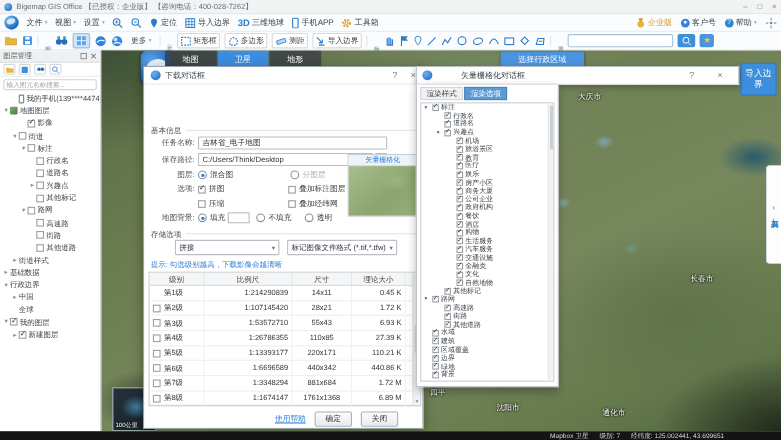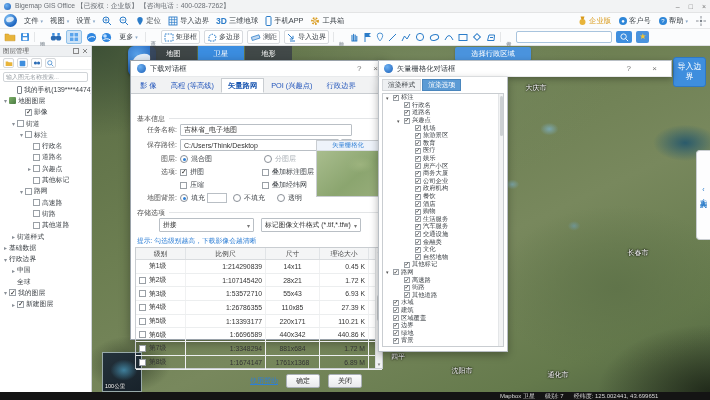--- a/index.html
+++ b/index.html
@@ -78,21 +78,21 @@
   .dlbtn{position:absolute;right:4px;top:11px;width:33px;height:30px;background:#3e8ede;border:1px solid #2f78c4;border-radius:3px;color:#fff;font-size:8px;line-height:1.25;display:flex;align-items:center;justify-content:center;text-align:center;padding:2px;}
   .tooltab{position:absolute;right:0;top:104px;width:14px;height:90px;background:#fdfdfe;border:1px solid #c9cdd1;border-right:none;border-radius:4px 0 0 4px;display:flex;flex-direction:column;align-items:center;justify-content:center;gap:2px;color:#2b7cc9;}
   .tooltab .vtxt{writing-mode:vertical-lr;text-orientation:upright;font-size:7px;line-height:1;}
   .tooltab .chev{font-size:7px;}
   .overview{position:absolute;left:10px;top:306px;width:40px;height:40px;border:1px solid #9aa;background:
      radial-gradient(18px 14px at 55% 45%, #3f7f9b, transparent 75%),
      linear-gradient(150deg,#24323c,#18222a);}
   .ovscale{position:absolute;left:2px;bottom:1px;font-size:5.5px;color:#fff;text-shadow:0 0 2px #000;}
 
   
-  .dialog{position:absolute;left:130px;top:60px;width:255px;height:280px;background:#fff;border:1px solid #9aa2aa;box-shadow:0 3px 10px rgba(0,0,0,.35);}
+  .dialog{position:absolute;left:130px;top:60px;width:255px;height:330px;background:#fff;border:1px solid #9aa2aa;box-shadow:0 3px 10px rgba(0,0,0,.35);}
   .dlg-title{position:absolute;left:0;top:0;right:0;height:16px;background:#fff;border-bottom:1px solid #e8eaec;display:flex;align-items:center;padding:0 6px;gap:4px;}
   .dlg-title .dot{width:9px;height:9px;border-radius:50%;background:radial-gradient(circle at 35% 32%,#6db1f2,#1b5fb8);}
   .dlg-title .ttl{font-size:7.3px;color:#3c4248;}
   .dlg-title .tb{margin-left:auto;display:flex;gap:12px;color:#777;font-size:8px;}
   .dlg-tabs{position:absolute;left:0;top:16px;right:0;height:17px;background:#f1f2f3;border-bottom:1px solid #c9cdd1;display:flex;align-items:flex-end;padding:0 2px;}
   .dtab{height:15px;display:flex;align-items:center;justify-content:center;padding:0 6px;font-size:7.3px;color:#2255bb;border:1px solid transparent;white-space:nowrap;}
   .dtab[data-active="1"]{background:#fff;border-color:#c9cdd1;border-bottom-color:#fff;color:#1a56b0;font-weight:bold;}
   .radrow{position:absolute;left:0;top:37px;right:0;height:14px;display:flex;align-items:center;justify-content:center;gap:22px;}
   .radio{display:flex;align-items:center;gap:3px;font-size:7.5px;color:#2255bb;font-weight:bold;}
   .rdot{width:8px;height:8px;border:1px solid #8a9098;border-radius:50%;background:#fff;position:relative;flex:none;}
@@ -126,21 +126,21 @@
   .trow[data-cb="n"] .cbx2{visibility:hidden;}
   .vsb{position:absolute;right:0;top:0;width:7px;bottom:0;background:#f2f3f4;border-left:1px solid #e0e2e4;display:flex;flex-direction:column;align-items:center;justify-content:space-between;padding:1px 0;font-size:4.5px;color:#888;}
   .vsb .thumb{width:5px;height:26px;background:#c7cacd;border-radius:2px;}
   .dlg-btns{position:absolute;left:0;right:0;top:312px;height:16px;display:flex;align-items:center;justify-content:flex-end;gap:8px;padding-right:22px;}
   .linkbtn{font-size:7px;color:#2e7fd6;text-decoration:underline;}
   .pbtn{width:34px;height:14px;border:1px solid #aab0b6;border-radius:2px;background:linear-gradient(#fdfdfd,#e9eaec);font-size:7px;color:#333;display:flex;align-items:center;justify-content:center;}
 
   
   .ptitle{position:absolute;left:378px;top:60px;width:294px;height:17px;background:#fff;border:1px solid #b9bfc5;border-bottom:1px solid #e8eaec;box-shadow:0 2px 6px rgba(0,0,0,.3);display:flex;align-items:center;padding:0 5px;gap:4px;}
   .ptitle .dot{width:9px;height:9px;border-radius:50%;background:radial-gradient(circle at 35% 32%,#6db1f2,#1b5fb8);}
-  .ptitle .ttl{font-size:7.3px;color:#3c4248;}
+  .ptitle .ttl{font-size:7.3px;color:#3c4248;margin-left:22px;}
   .ptitle .q{position:absolute;right:40px;color:#777;font-size:8px;}
   .ptitle .x{position:absolute;right:14px;color:#777;font-size:8px;}
   .panel{position:absolute;left:378px;top:77px;width:130px;height:275px;background:#fff;border:1px solid #b9bfc5;border-top:none;box-shadow:0 3px 8px rgba(0,0,0,.3);}
   .ptabs{display:flex;padding:2px 3px 0 3px;gap:1px;}
   .ptab{height:12px;display:flex;align-items:center;justify-content:center;padding:0 5px;font-size:6.8px;color:#3a3f44;background:#eef0f2;border:1px solid #d4d7da;}
   .ptab[data-active="1"]{background:#5b9bd5;border-color:#4a86bd;color:#fff;}
   .plist{position:absolute;left:3px;top:16px;right:3px;bottom:4px;border:1px solid #c9cdd1;overflow:hidden;background:#fff;}
   .prow{display:flex;align-items:center;height:7.6px;padding-left:calc(3px + var(--ind,0)*11px);font-size:6.3px;color:#3a3f44;white-space:nowrap;}
   .parr{width:7px;flex:none;color:#555;font-size:5px;}
   .prow[data-ar="v"] .parr::before{content:"▾";}
@@ -614,28 +614,20 @@
 
   <div class="dialog">
     <div class="dlg-title">
       <span class="dot"></span>
       <span class="ttl">下载对话框</span>
       <span class="tb">
         <span>?</span>
         <span>×</span>
       </span>
     </div>
-    <div class="dlg-tabs">
-
-    <span class="dtab" data-active="0">影 像</span>
-        <span class="dtab" data-active="0">高程 (等高线)</span>
-        <span class="dtab" data-active="1">矢量路网</span>
-        <span class="dtab" data-active="0">POI (兴趣点)</span>
-        <span class="dtab" data-active="0">行政边界</span>
-      </div>
     <div class="sect" style="top:53px;">
         <span>基本信息</span>
       </div>
     <div class="frow" style="left:6px;top:63px;right:6px;">
       <span class="flabel">任务名称:</span>
       <span class="finput" style="width:172px;">吉林省_电子地图</span>
     </div>
     <div class="frow" style="left:6px;top:78px;right:6px;">
       <span class="flabel">保存路径:</span>
       <span class="finput" style="width:159px;">C:/Users/Think/Desktop</span>

